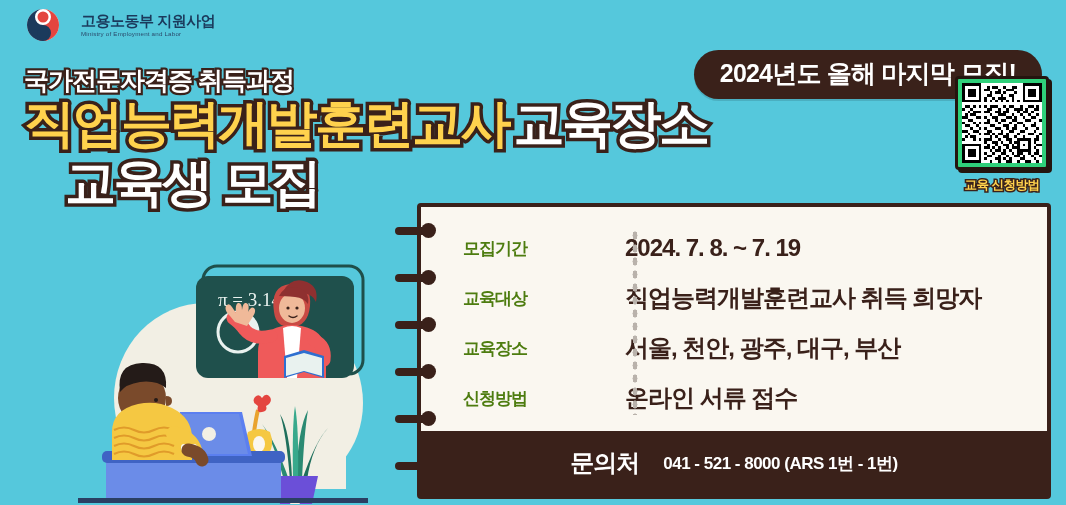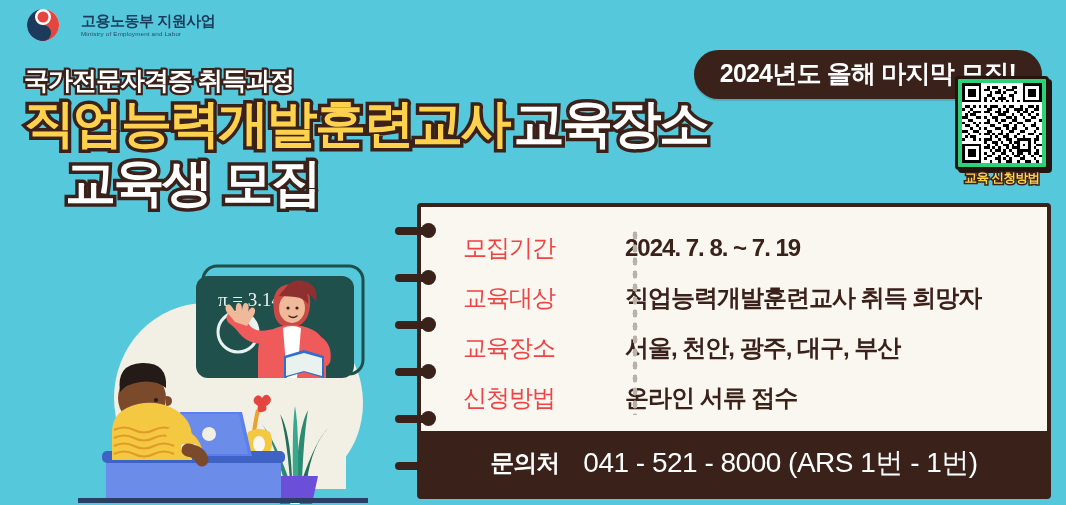--- a/index.html
+++ b/index.html
@@ -70,21 +70,21 @@
   
   .qr-block { position:absolute; right:14px; top:76px; width:100px; text-align:center; }
   .qr-frame {
     width:94px; height:94px; margin:0 auto;
     background:#2fd07a; padding:4px;
     border:3px solid #24150f; border-radius:4px;
     box-shadow:3px 3px 0 #24150f;
   }
   .qr-inner { width:100%; height:100%; background:#fff; position:relative; overflow:hidden; }
   .qr-caption {
-    font-size:12.5px; font-weight:bold; color:#ffd24d;
+    margin-top:7px; font-size:12.5px; font-weight:bold; color:#ffd24d;
     -webkit-text-stroke:3px #3a211a; paint-order:stroke fill; letter-spacing:-0.5px;
     white-space:nowrap;
   }
 
   
   .illus { position:absolute; left:78px; top:248px; width:290px; height:257px; }
 
   
   .card {
     position:absolute; left:417px; top:203px; width:634px; height:296px;
@@ -94,40 +94,40 @@
   }
   .rings { position:absolute; left:-26px; top:16px; height:248px; width:48px;
            display:flex; flex-direction:column; justify-content:space-between; }
   .ring { position:relative; height:13px; }
   .ring .bar { position:absolute; left:0; top:4px; width:34px; height:8px; background:#3a211a; border-radius:4px; }
   .ring .head { position:absolute; left:26px; top:0px; width:15px; height:15px; background:#3a211a; border-radius:50%; }
 
   .rows { position:absolute; left:42px; top:16px; right:14px; }
   .row { display:flex; align-items:center; height:50px; }
   .row .lbl {
-    width:132px; font-size:24px; font-weight:normal; color:#ef4444;
+    width:132px; font-size:17px; font-weight:bold; color:#4d7c0f;
     letter-spacing:-1px; white-space:nowrap;
   }
   .row .val {
     font-size:24px; font-weight:bold; color:#3a211a;
     letter-spacing:-1px; white-space:nowrap; padding-left:30px;
   }
   .dots {
     position:absolute; left:168px; top:6px; bottom:8px; width:8px;
     background-image:radial-gradient(#b9b2ab 2.4px, transparent 2.6px);
     background-size:8px 13px; background-repeat:repeat-y;
   }
 
   .footer-band {
     position:absolute; left:0; right:0; bottom:0; height:64px;
     background:#3a211a; display:flex; align-items:center; justify-content:center;
     gap:24px;
   }
   .footer-band .f-lbl { font-size:24px; font-weight:bold; color:#ffffff; letter-spacing:-1px; }
-  .footer-band .f-val { font-size:28px; font-weight:normal; color:#ffffff; letter-spacing:-0.5px; white-space:nowrap; }
+  .footer-band .f-val { font-size:17px; font-weight:bold; color:#ffffff; letter-spacing:-0.5px; white-space:nowrap; }
 </style>
 </head>
 <body>
 
 <div id="poster">
 
   <div class="logo-bar">
 
     <div class="logo-unit">
       <span class="taegeuk">

